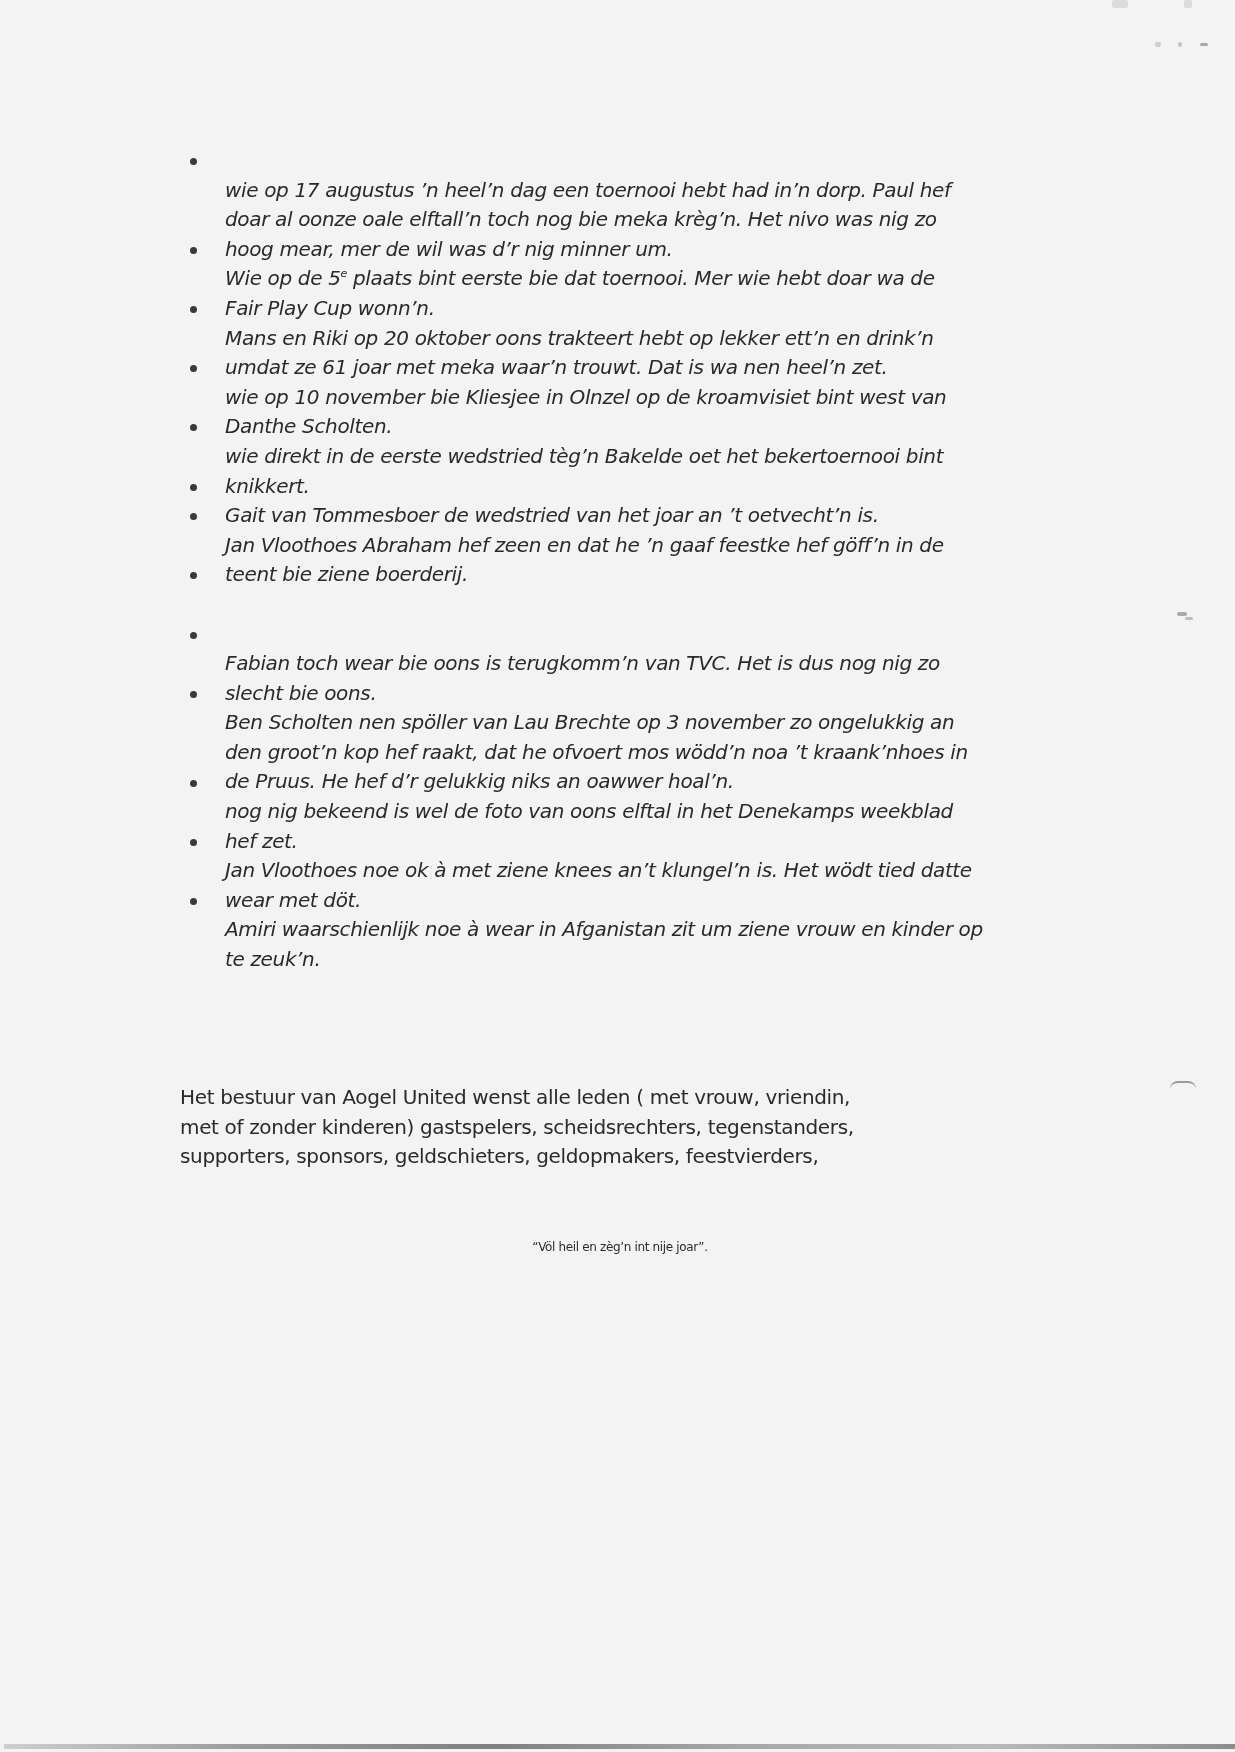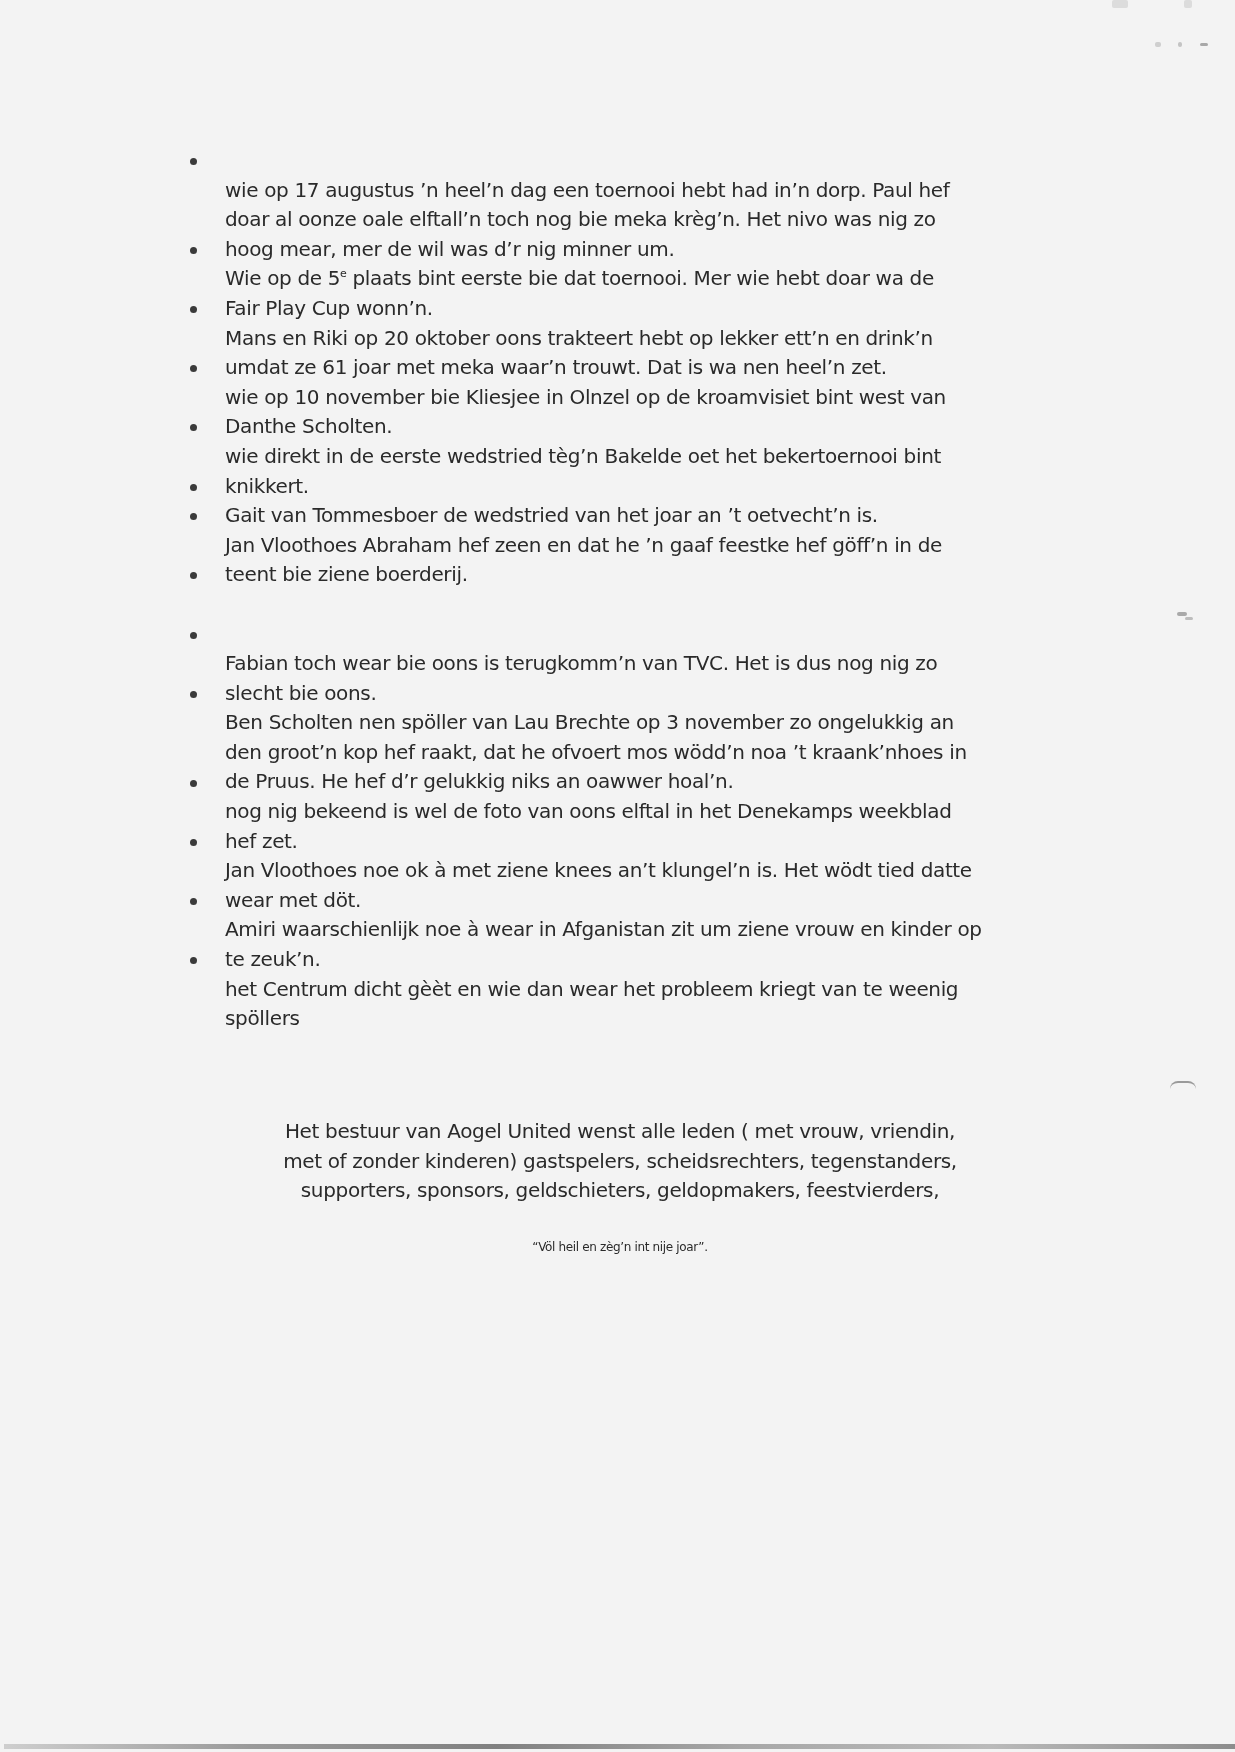--- a/index.html
+++ b/index.html
@@ -22,20 +22,21 @@
       height: 1752px;
     }
     .bullet-list {
       position: absolute;
       left: 188px;
       top: 146px;
       width: 900px;
       margin: 0;
       padding: 0;
       list-style: none;
+      font-style: italic;
     }
     .bullet-item {
       position: relative;
       padding-left: 37px;
       font-size: 20px;
       line-height: 29.6px;
       letter-spacing: -0.35px;
       word-spacing: 0px;
       white-space: pre-line;
     }
@@ -44,23 +45,22 @@
       left: 2px;
       top: 12px;
       width: 7px;
       height: 7px;
       border-radius: 50%;
       background: #3a3a3a;
     }
     .closing {
       position: absolute;
       left: 180px;
-      top: 1117px;
+      top: 1083px;
       width: 880px;
-      text-align: center;
       font-size: 20px;
       line-height: 29.6px;
       letter-spacing: -0.35px;
     }
     .closing-line {
       display: block;
     }
     .wish {
       position: absolute;
       left: 180px;
@@ -137,24 +137,20 @@
 hef zet.</span>
     </li>
     <li class="bullet-item" style="height:59.2px">
       <span class="bullet-dot"></span><span>Jan Vloothoes noe ok à met ziene knees an’t klungel’n is. Het wödt tied datte
 wear met döt.</span>
     </li>
     <li class="bullet-item" style="height:59.2px">
       <span class="bullet-dot"></span><span>Amiri waarschienlijk noe à wear in Afganistan zit um ziene vrouw en kinder op
 te zeuk’n.</span>
     </li>
-    <li class="bullet-item" style="height:59.2px">
-      <span class="bullet-dot"></span><span>het Centrum dicht gèèt en wie dan wear het probleem kriegt van te weenig
-spöllers</span>
-    </li>
   </ul>
 
   <div class="closing">
     <span class="closing-line">Het bestuur van Aogel United wenst alle leden ( met vrouw, vriendin,</span>
     <span class="closing-line">met of zonder kinderen) gastspelers, scheidsrechters, tegenstanders,</span>
     <span class="closing-line">supporters, sponsors, geldschieters, geldopmakers, feestvierders,</span>
   </div>
 
   <div class="wish">“Völ heil en zèg’n int nije joar”.</div>
 

